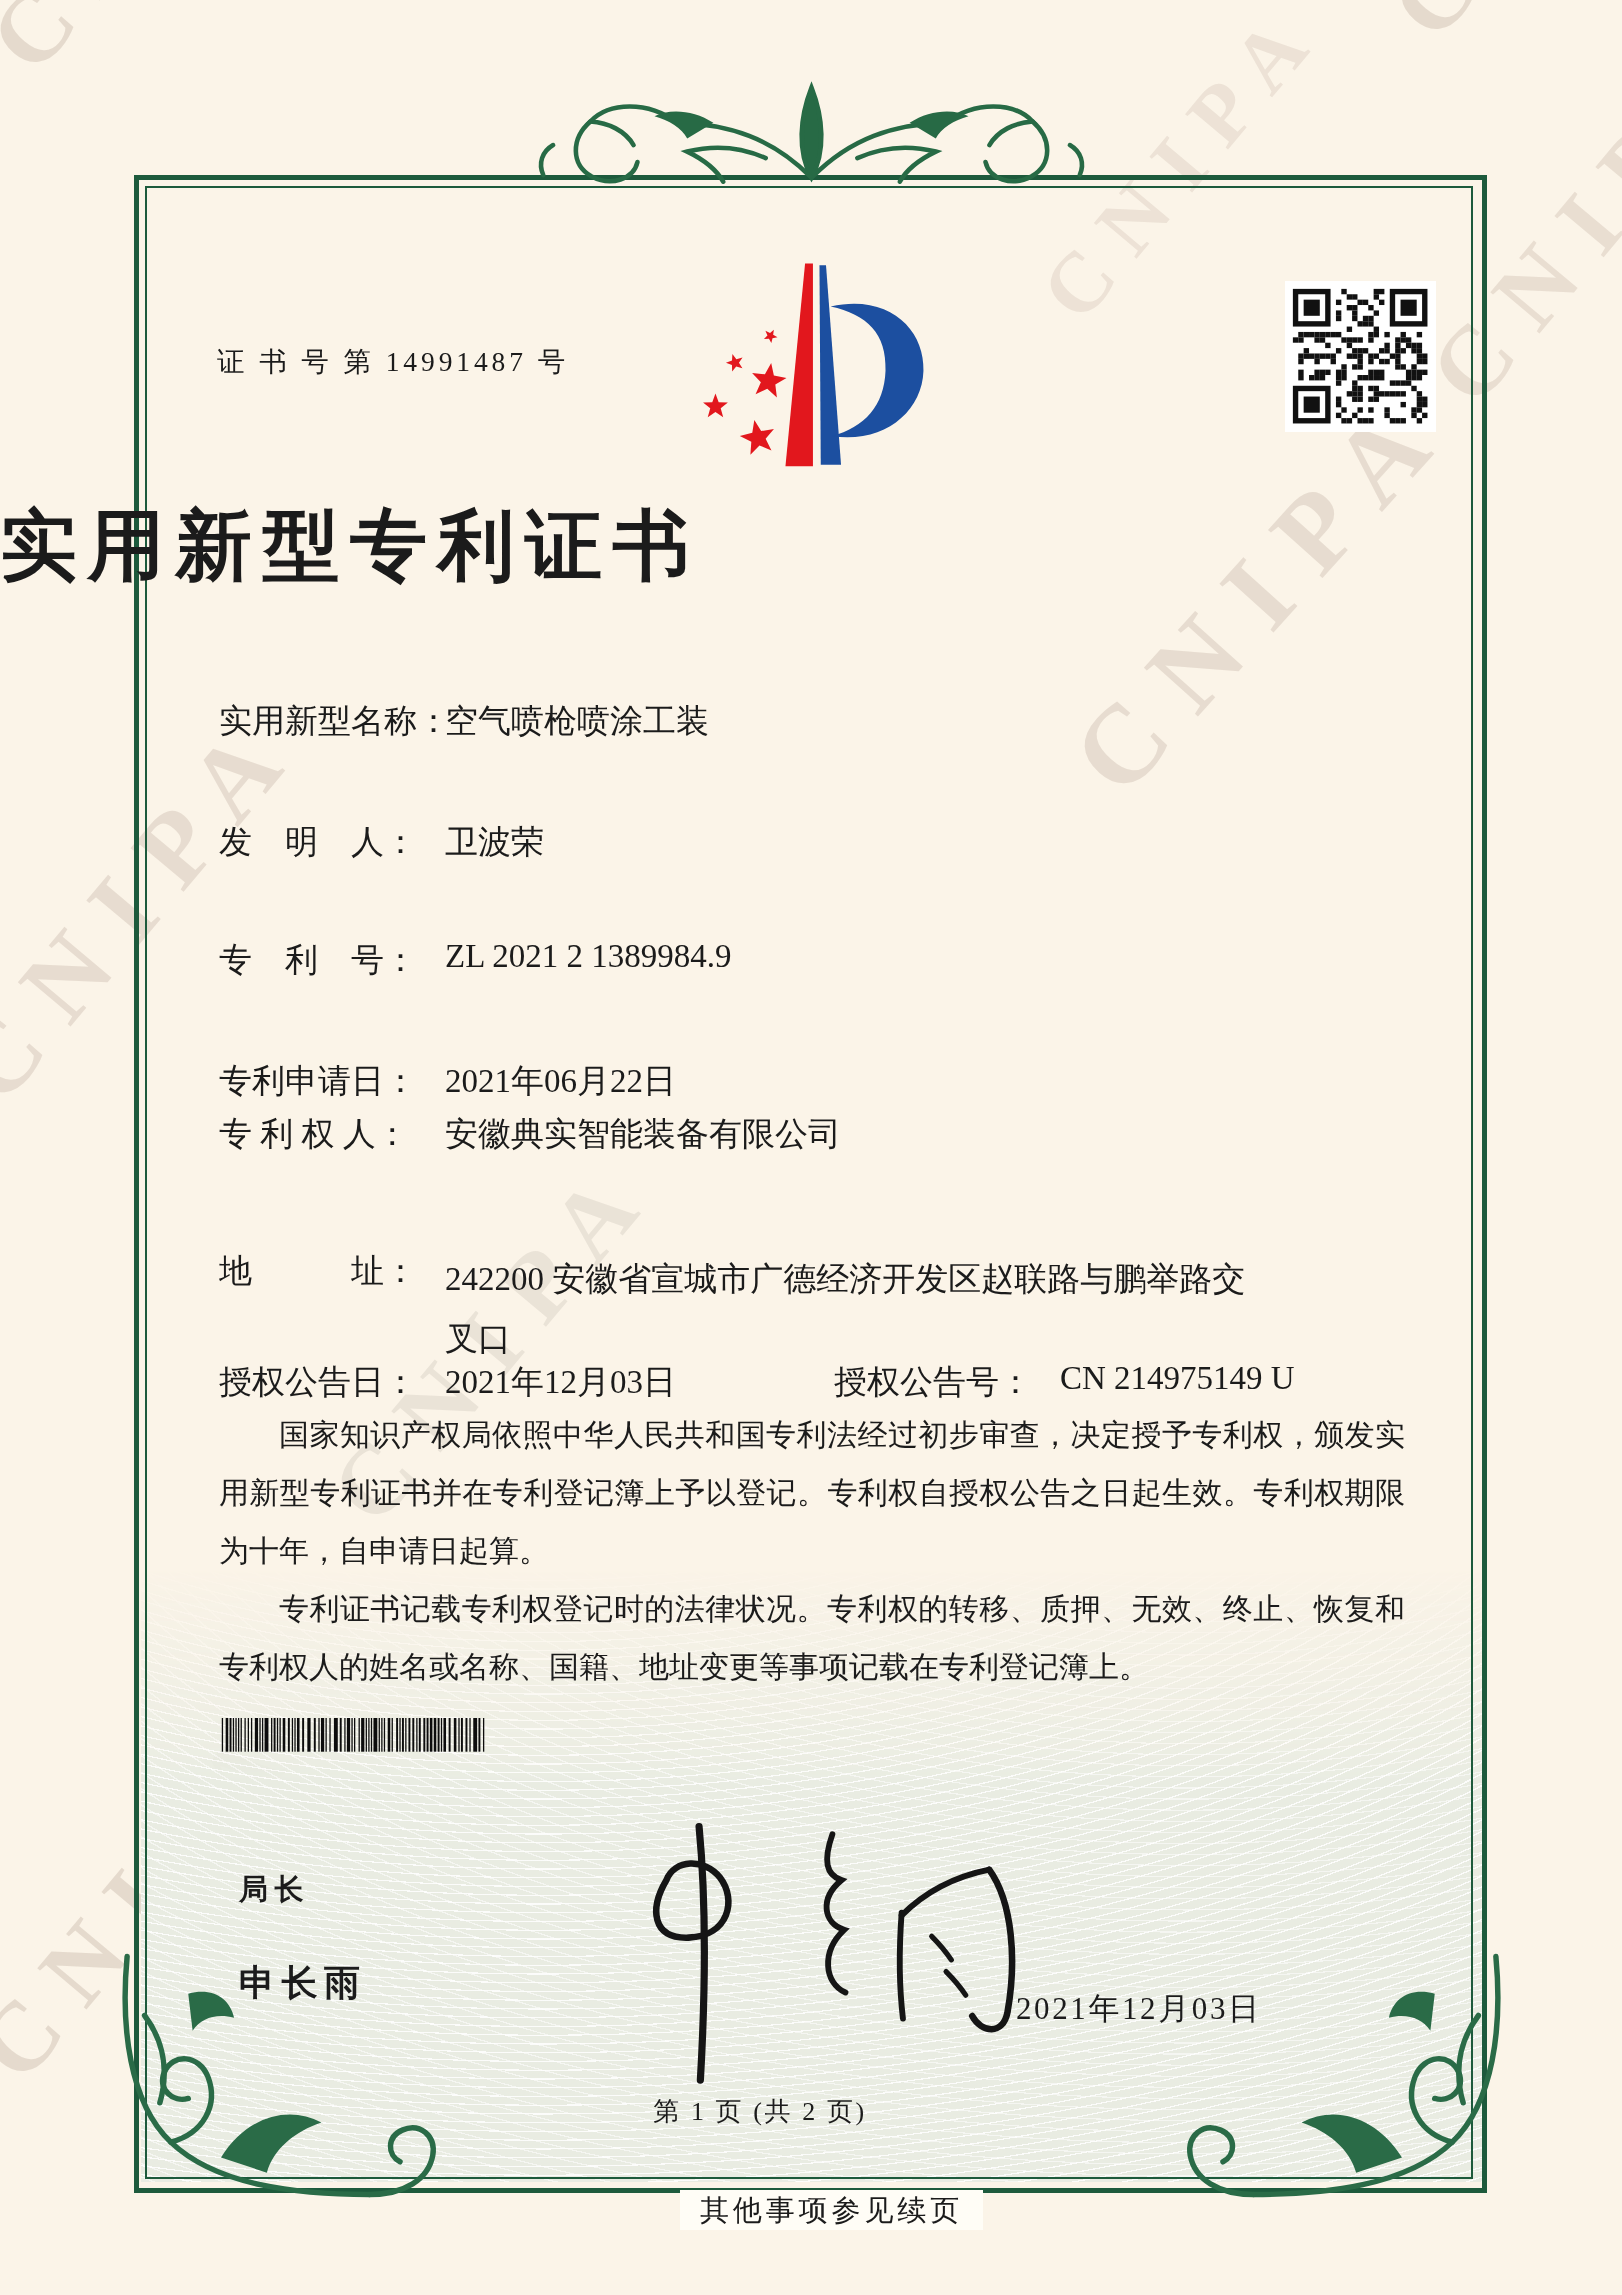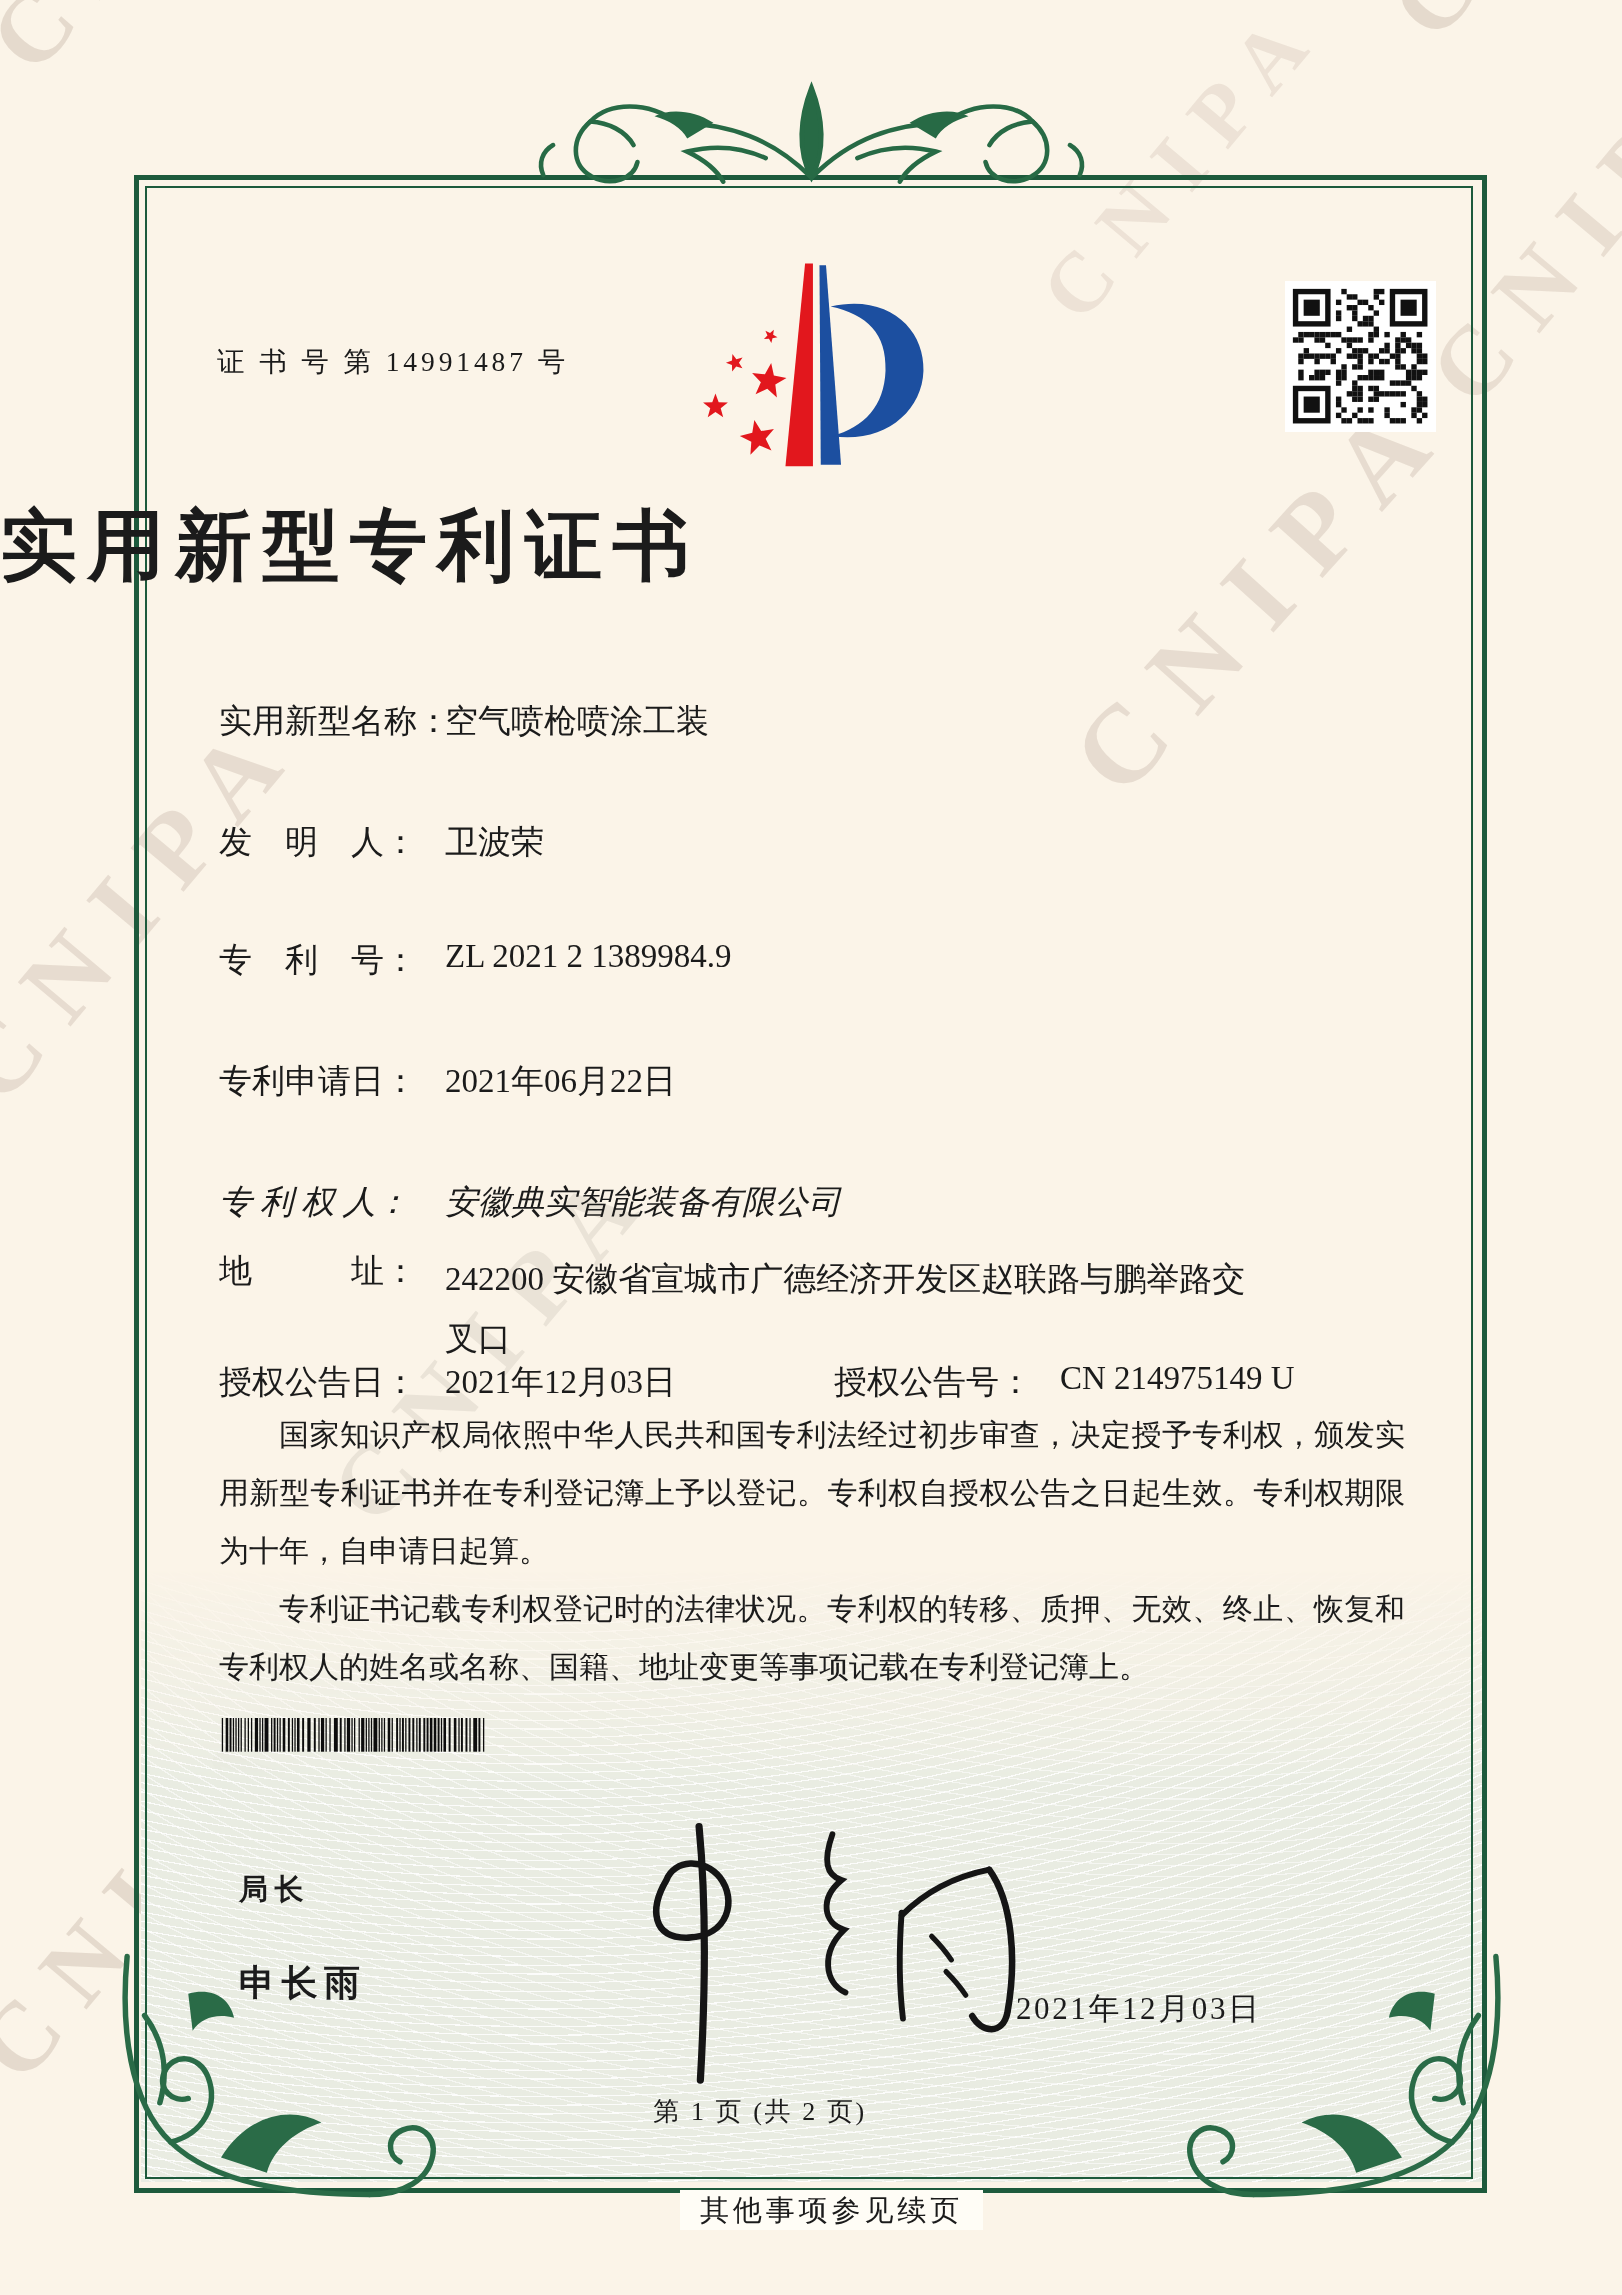--- a/index.html
+++ b/index.html
@@ -335,21 +335,21 @@
     <span class="fvalue">卫波荣</span>
   </div>
   <div class="field" style="top:938px;">
     <span>专　利　号：</span>
     <span class="fvalue">ZL 2021 2 1389984.9</span>
   </div>
   <div class="field" style="top:1059px;">
     <span>专利申请日：</span>
     <span class="fvalue">2021年06月22日</span>
   </div>
-  <div class="field" style="top:1180px;font-style:italic;">
+  <div class="field" style="top:1112px;">
     <span>专 利 权 人：</span>
     <span class="fvalue">安徽典实智能装备有限公司</span>
   </div>
   <div class="field" style="top:1249px;">
     <span>地　　　址：</span>
     <span class="fvalue-wrap">242200 安徽省宣城市广德经济开发区赵联路与鹏举路交叉口</span>
   </div>
   <div class="field grantrow" style="top:1360px;">
     <span>授权公告日：</span>
     <span class="fvalue">2021年12月03日</span>

